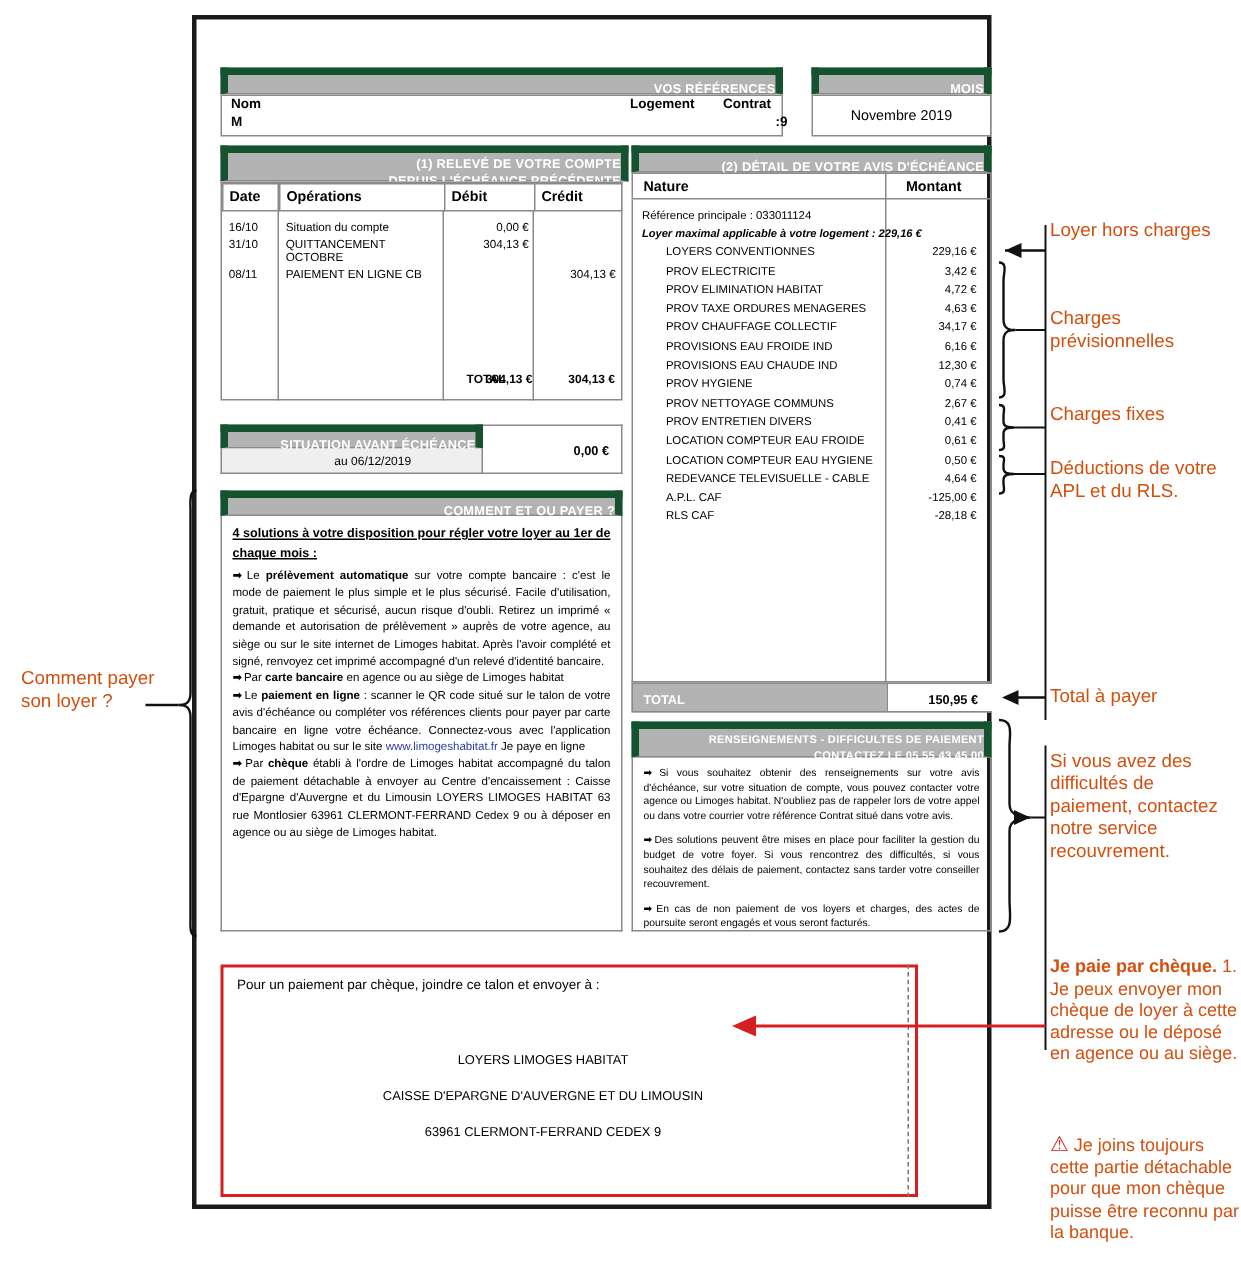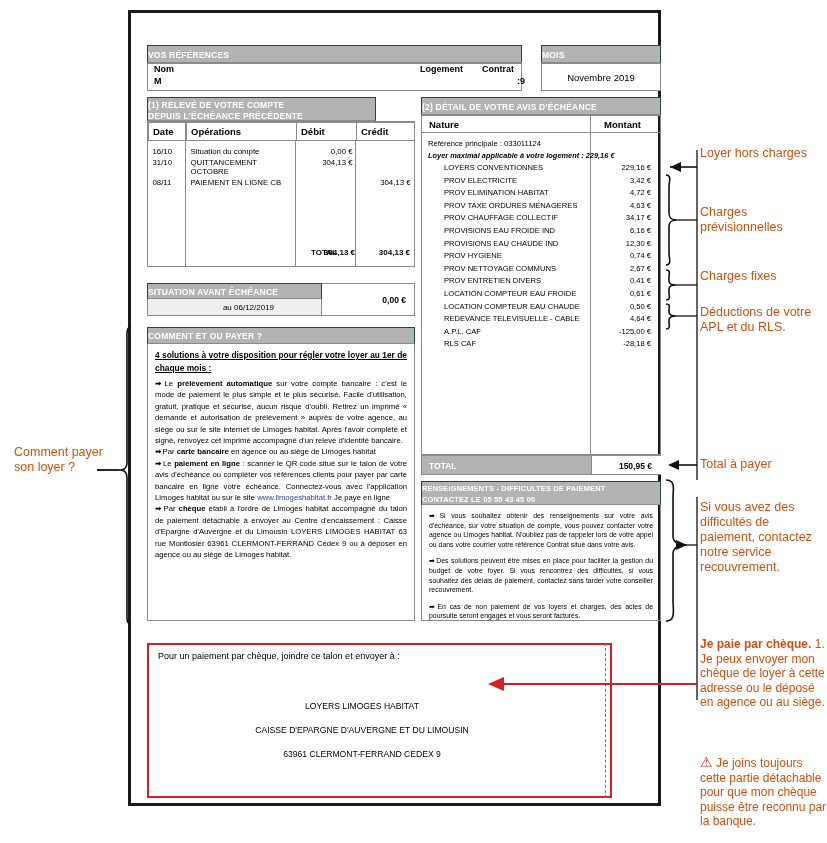--- a/index.html
+++ b/index.html
@@ -6,37 +6,37 @@
   body{width:827px;height:843px;position:relative;
        font-family:"Liberation Sans","DejaVu Sans",sans-serif;
        color:#000;-webkit-font-smoothing:none;}
   .abs{position:absolute;box-sizing:border-box;}
 
   
   #page-frame{left:128px;top:10px;width:533px;height:796px;border:3px solid #1a1a1a;background:#fff;}
 
   
   .box{border:1px solid #8a8a8a;background:#fff;}
-  .gbar{background:#b3b3b3;color:#ffffff;font-weight:bold;text-align:left;
-        letter-spacing:.2px;border:1px solid #14532d;border-bottom:1px solid #8a8a8a;}
+  .gbar{background:#b3b3b3;color:#ffffff;font-weight:bold;text-align:right;
+        letter-spacing:.2px;border:5px solid #14532d;border-bottom:1px solid #8a8a8a;}
 
   
   #ref-head{left:147px;top:45px;width:375px;height:18px;font-size:8.5px;line-height:18px;}
   #ref-body{left:147px;top:63px;width:375px;height:28px;}
   #ref-nom-lab{left:154px;top:64px;font-size:9px;font-weight:bold;}
   #ref-nom-val{left:154px;top:76px;font-size:9px;font-weight:bold;}
   #ref-log-lab{left:420px;top:64px;font-size:9px;font-weight:bold;}
   #ref-con-lab{left:482px;top:64px;font-size:9px;font-weight:bold;}
   #ref-con-val{left:482px;top:76px;font-size:9px;font-weight:bold;width:43px;text-align:right;}
 
   #mois-head{left:541px;top:45px;width:120px;height:18px;font-size:8.5px;line-height:18px;}
   #mois-body{left:541px;top:63px;width:120px;height:28px;font-size:9.5px;text-align:center;line-height:28px;}
 
   
-  #t1-head{left:147px;top:97px;width:229px;height:24px;font-size:8.5px;line-height:11px;padding-top:2px;}
+  #t1-head{left:147px;top:97px;width:272px;height:24px;font-size:8.5px;line-height:11px;padding-top:2px;}
   #t1{left:147px;top:121px;width:268px;height:146px;}
   #t1 table{border-collapse:collapse;width:100%;table-layout:fixed;}
   #t1 th{border:1px solid #8a8a8a;font-size:9.5px;font-weight:bold;text-align:left;
          padding:3px 4px;background:#fff;}
   #t1 th.r{text-align:left;}
   #t1 td{font-size:7.8px;padding:1px 4px;vertical-align:top;border:none;}
   #t1 .colA{width:38px;} #t1 .colB{width:110px;} #t1 .colC{width:60px;} #t1 .colD{width:58px;}
   .num{text-align:right;}
   #t1-grid-v1{left:185px;top:121px;width:1px;height:146px;background:#8a8a8a;}
   #t1-grid-v2{left:295px;top:140px;width:1px;height:127px;background:#8a8a8a;}
@@ -222,21 +222,21 @@
     </div>
     <div class="ln">
       <span class="nm">PROV ENTRETIEN DIVERS</span>
       <span class="am">0,41 €</span>
     </div>
     <div class="ln">
       <span class="nm">LOCATION COMPTEUR EAU FROIDE</span>
       <span class="am">0,61 €</span>
     </div>
     <div class="ln">
-      <span class="nm">LOCATION COMPTEUR EAU CHAUDE</span>
+      <span class="nm">LOCATION COMPTEUR EAU HYGIENE</span>
       <span class="am">0,50 €</span>
     </div>
     <div class="ln">
       <span class="nm">REDEVANCE TELEVISUELLE - CABLE</span>
       <span class="am">4,64 €</span>
     </div>
     <div class="ln">
       <span class="nm">A.P.L. CAF</span>
       <span class="am">-125,00 €</span>
     </div>

